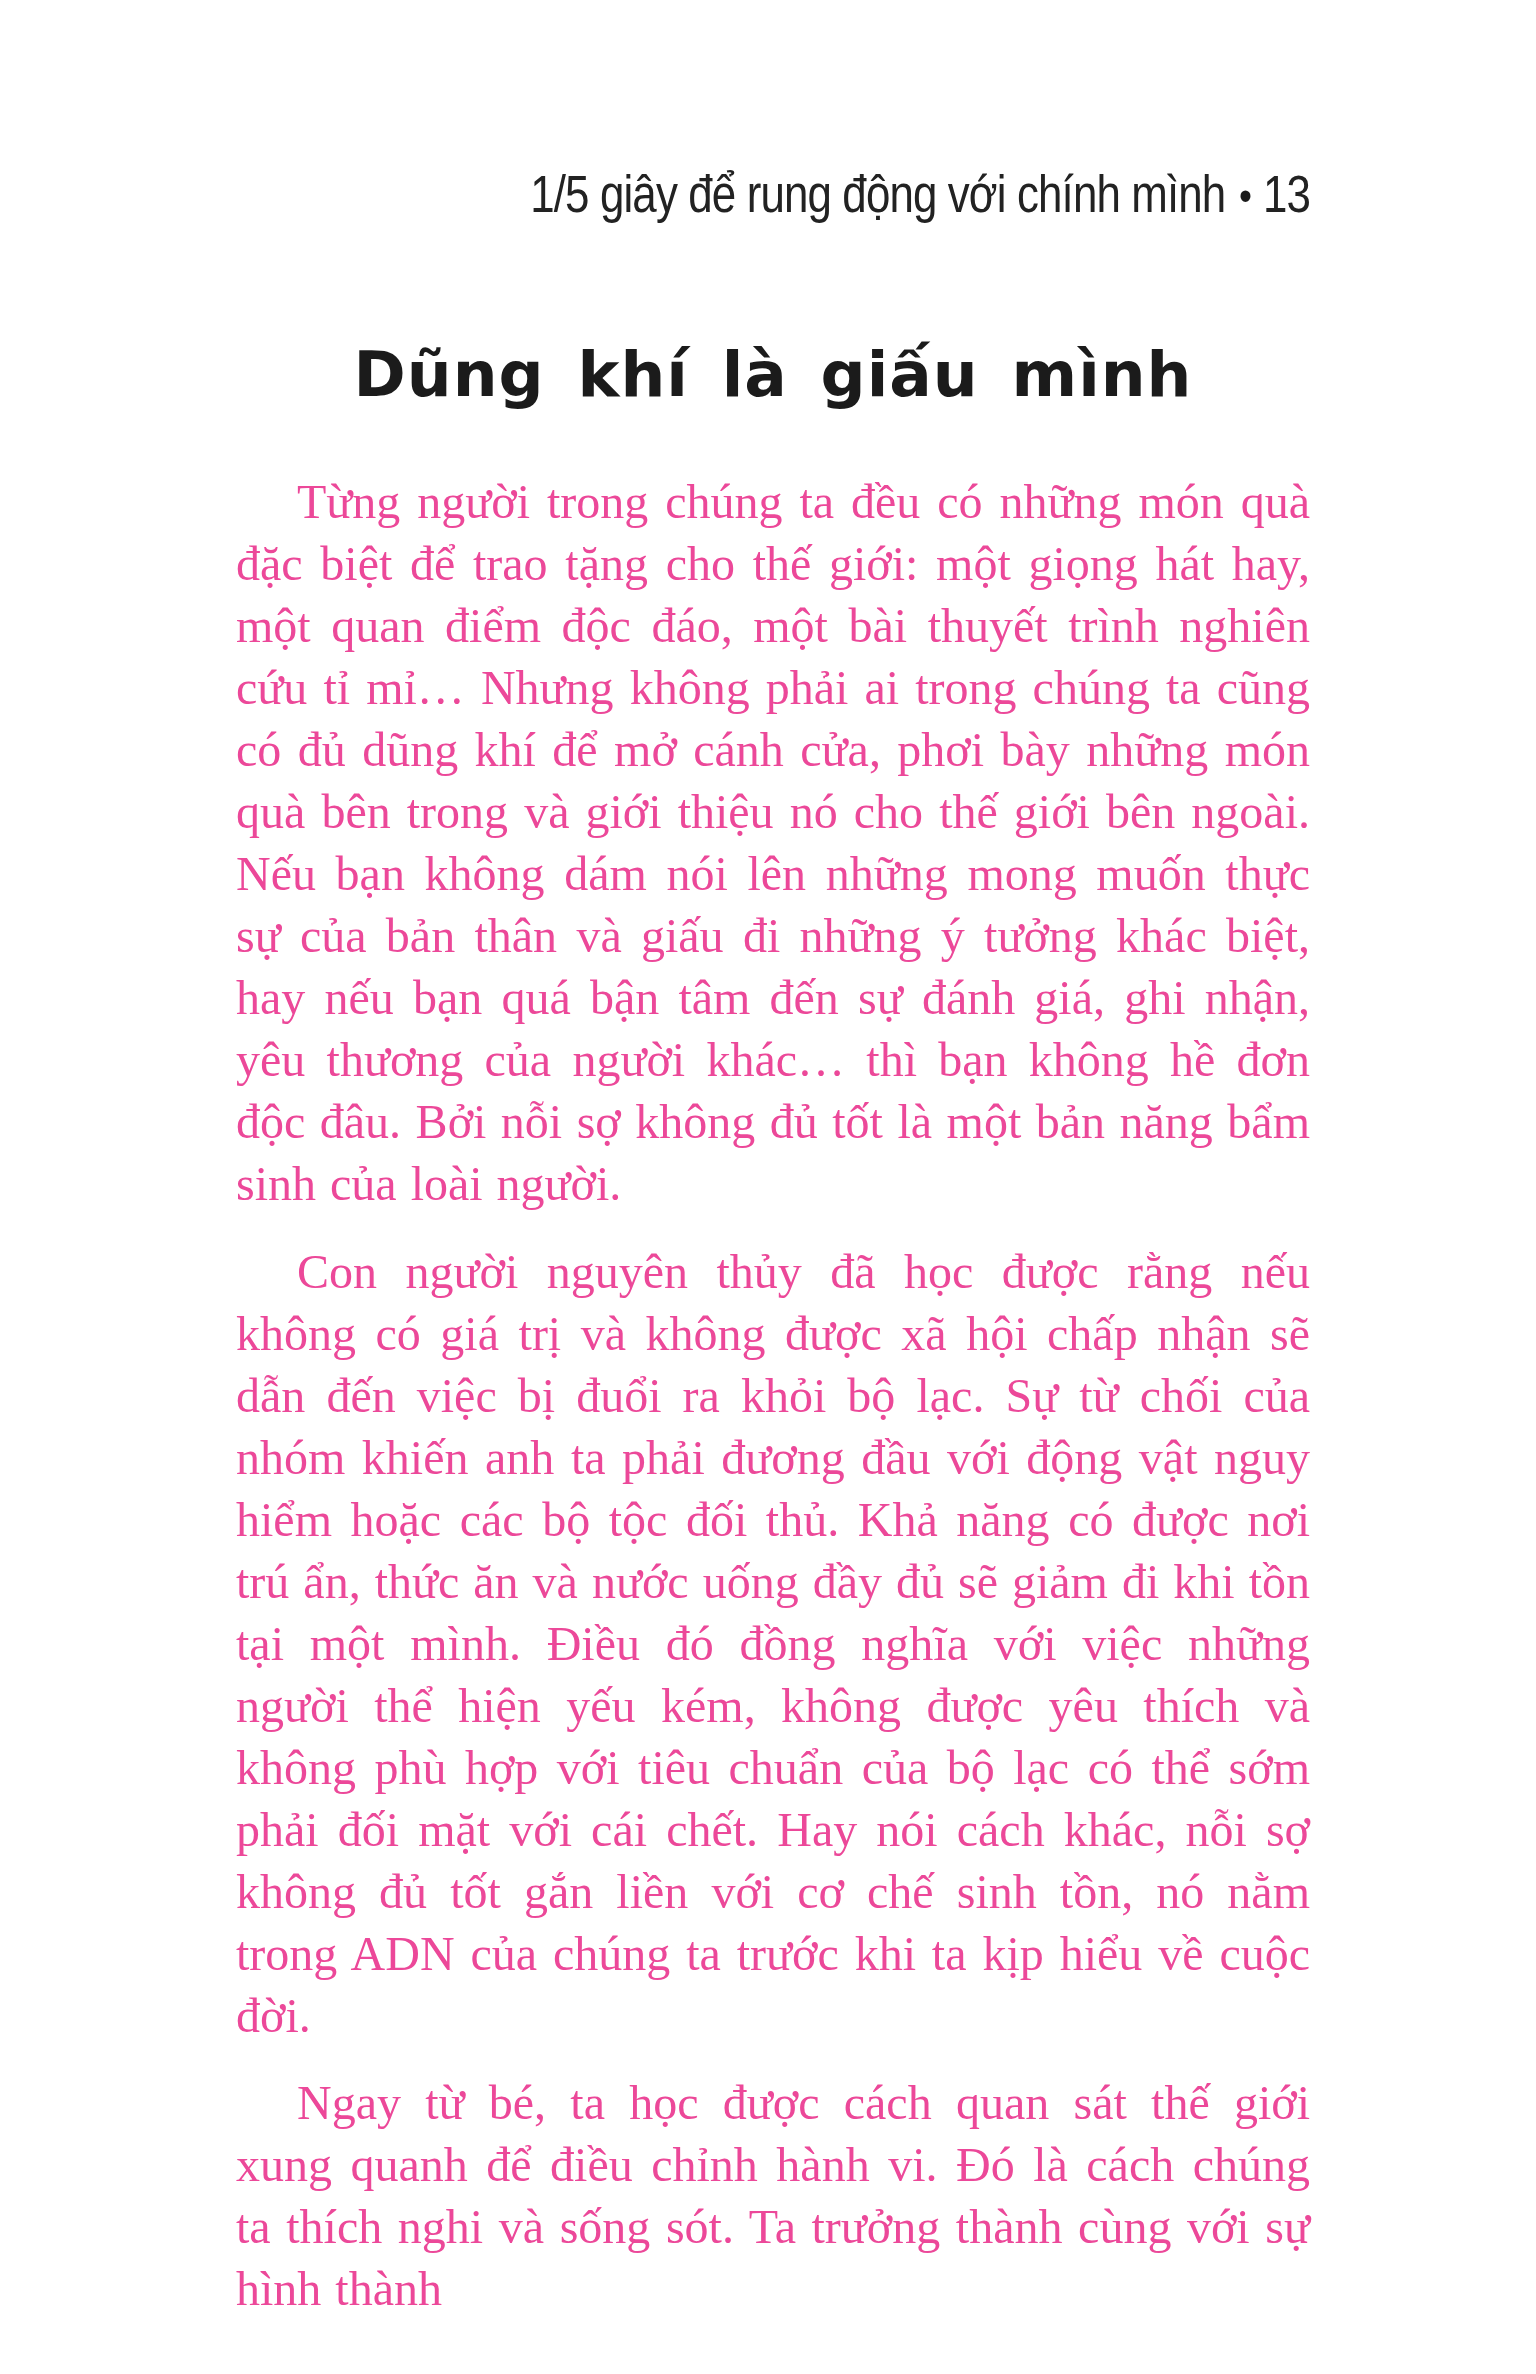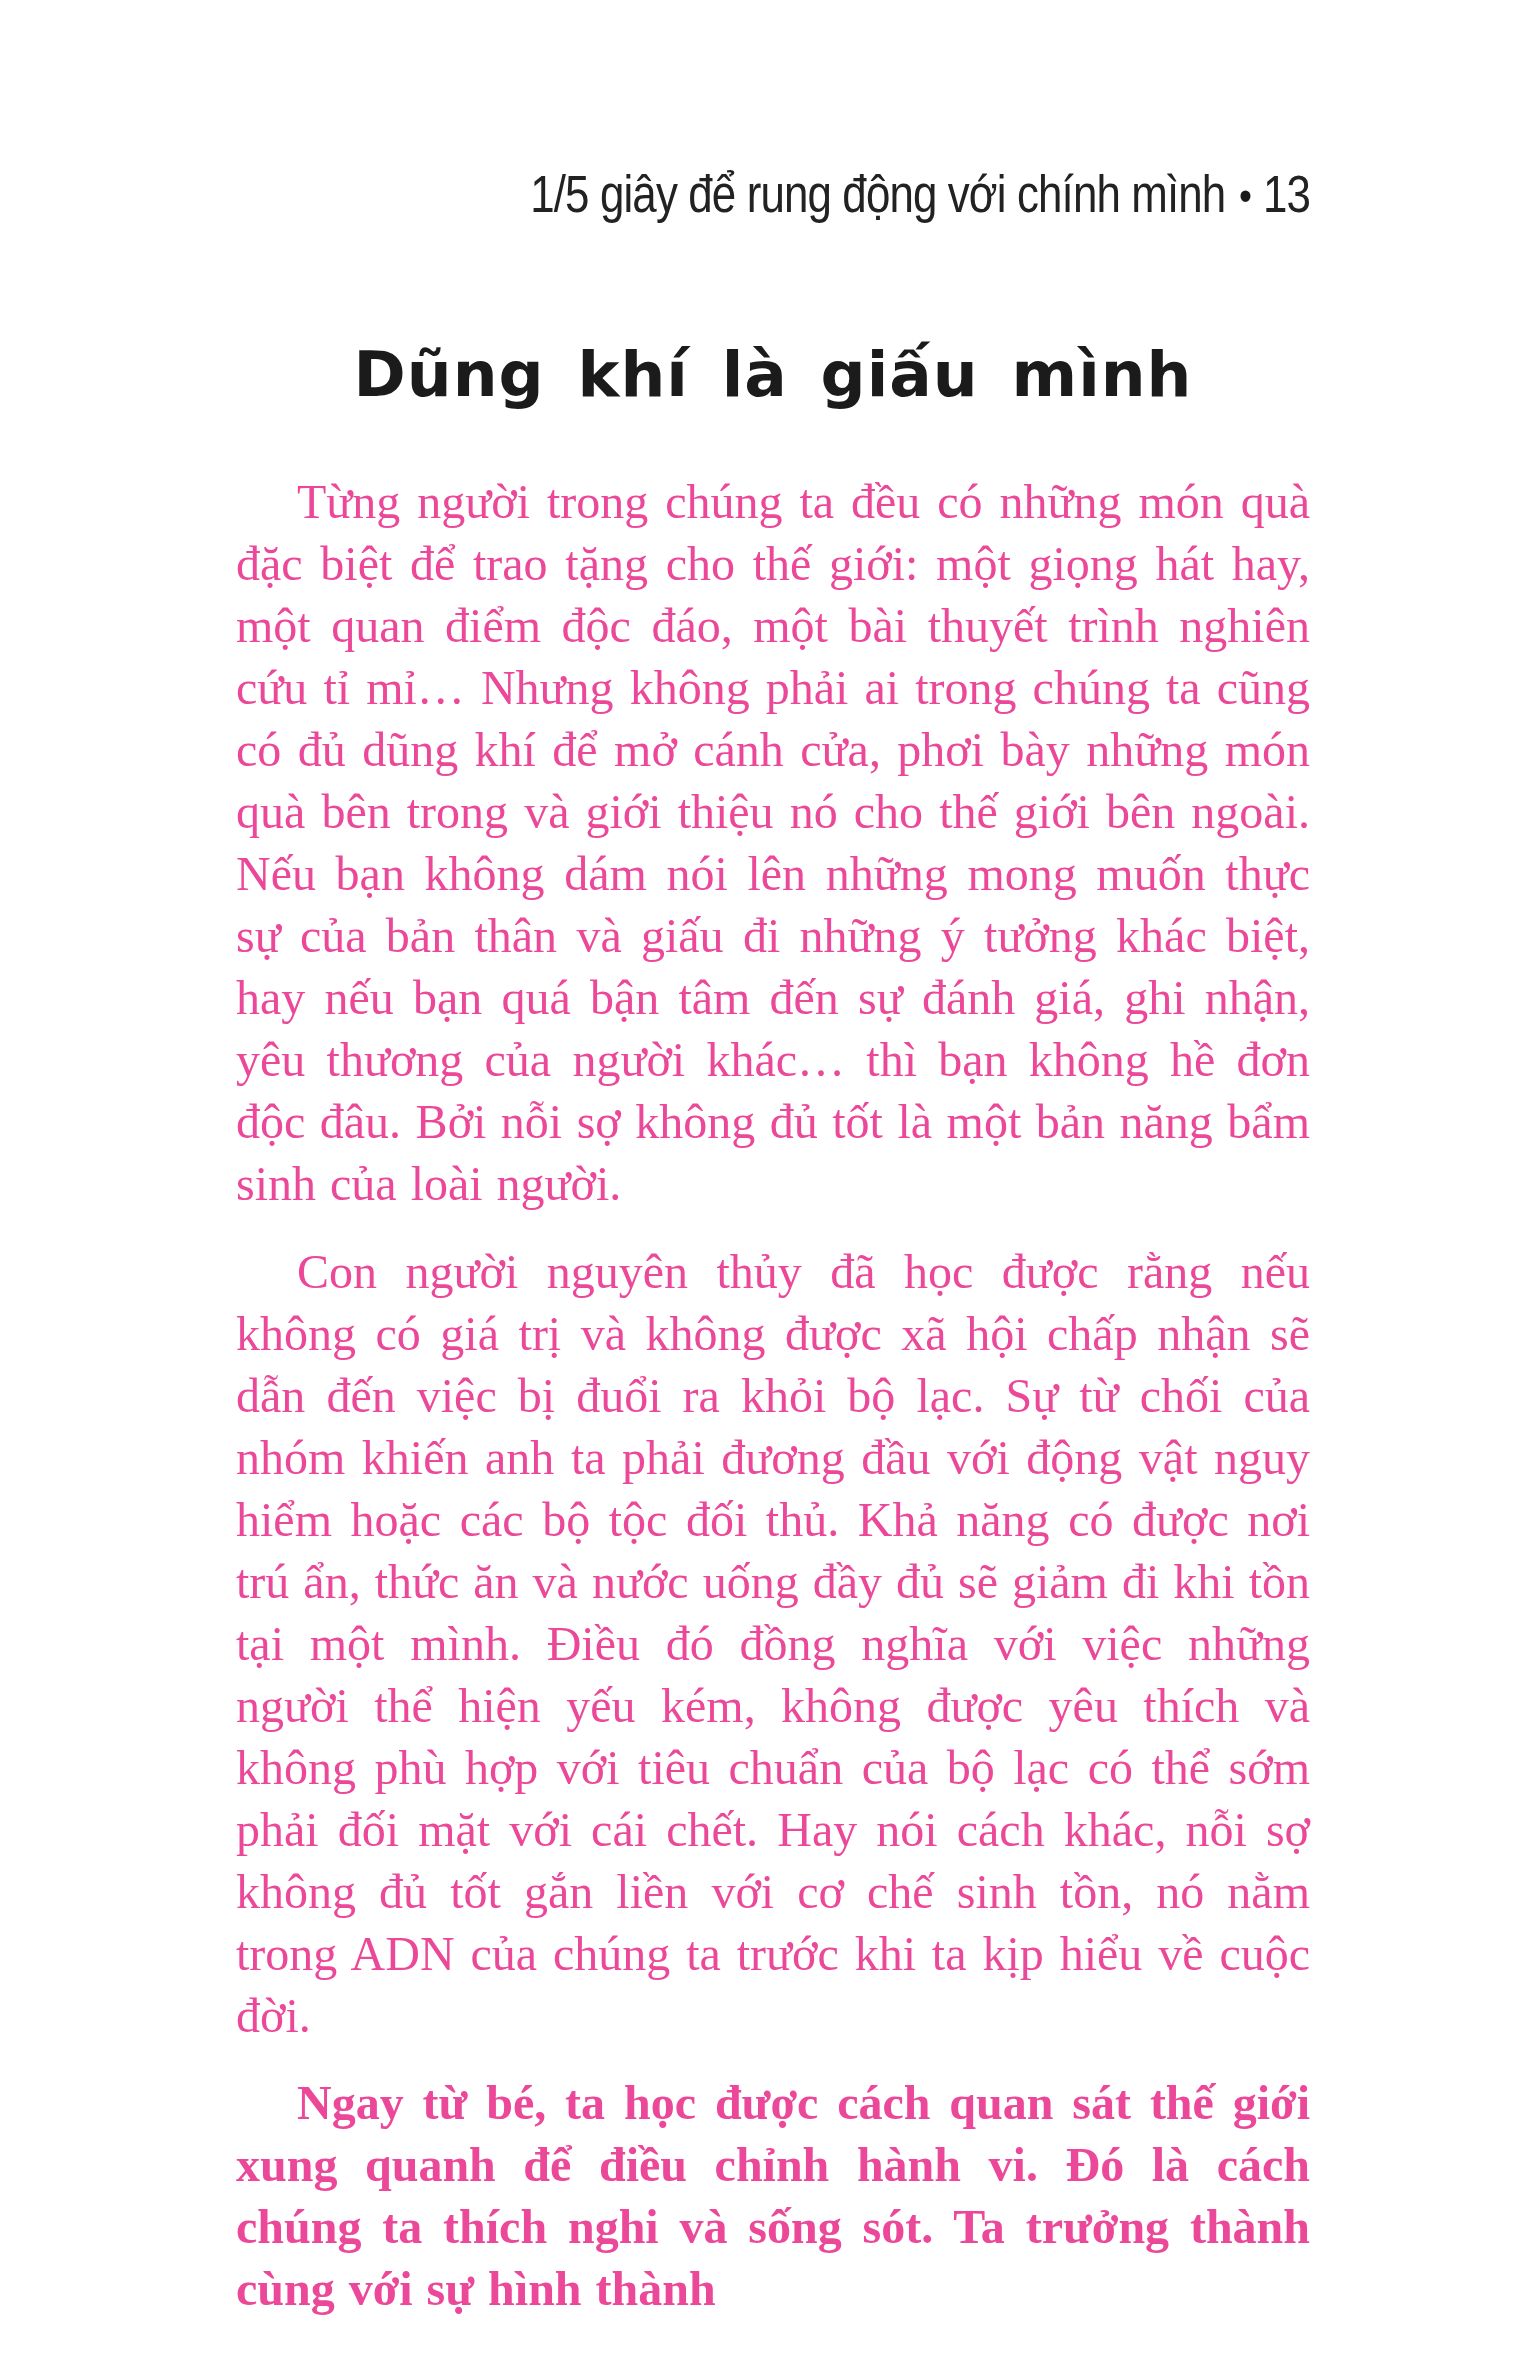--- a/index.html
+++ b/index.html
@@ -65,21 +65,20 @@
     text-align: justify;
     color: #ec4899;
   }
   .body-text p {
     margin: 0 0 25.6px 0;
     text-indent: 61px;
     word-spacing: 2px;
   }
   .body-text p:last-child {
     margin-bottom: 0;
-    font-weight: bold;
   }
 </style>
 </head>
 <body>
 
 <div class="page">
 
   <div class="running-header">
     <span>1/5 giây để rung động với chính mình</span><span class="sep">•</span><span class="pagenum">13</span>
   </div>

